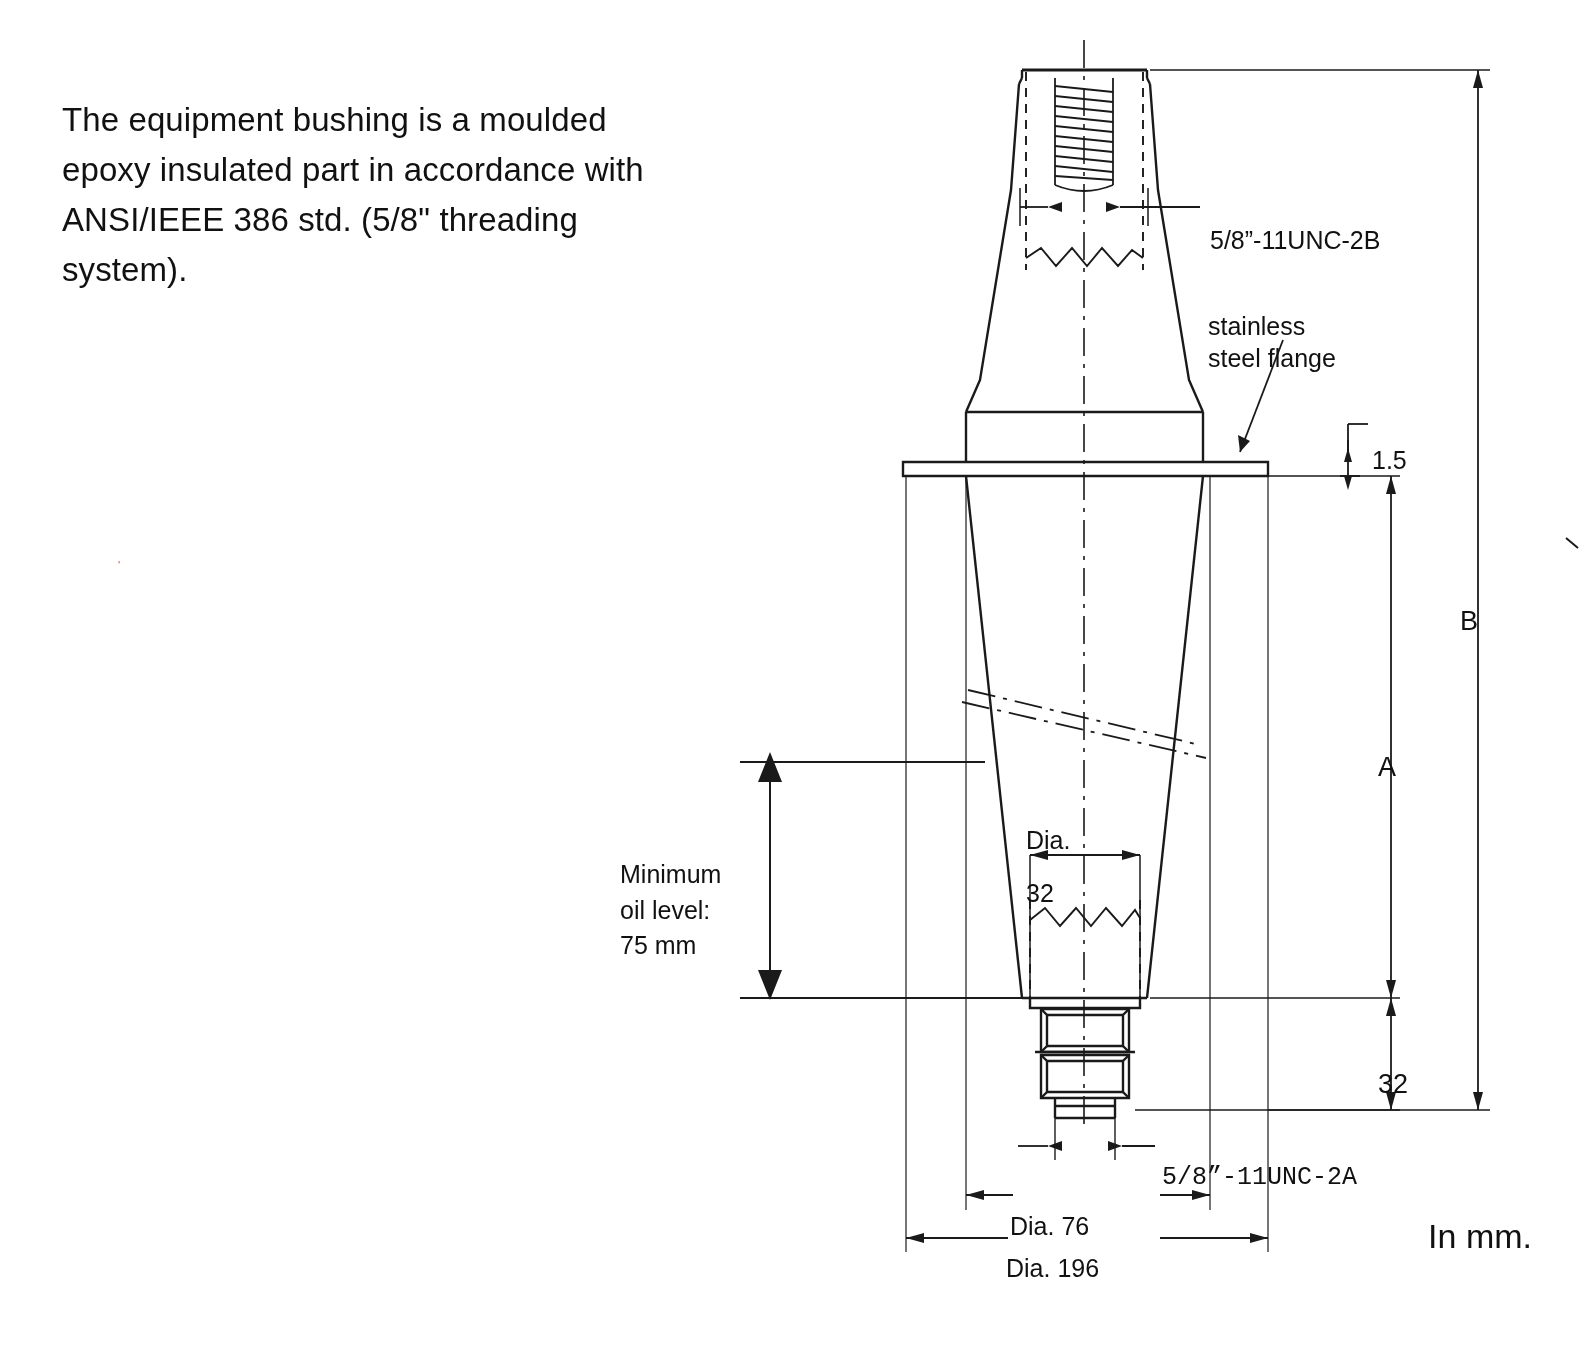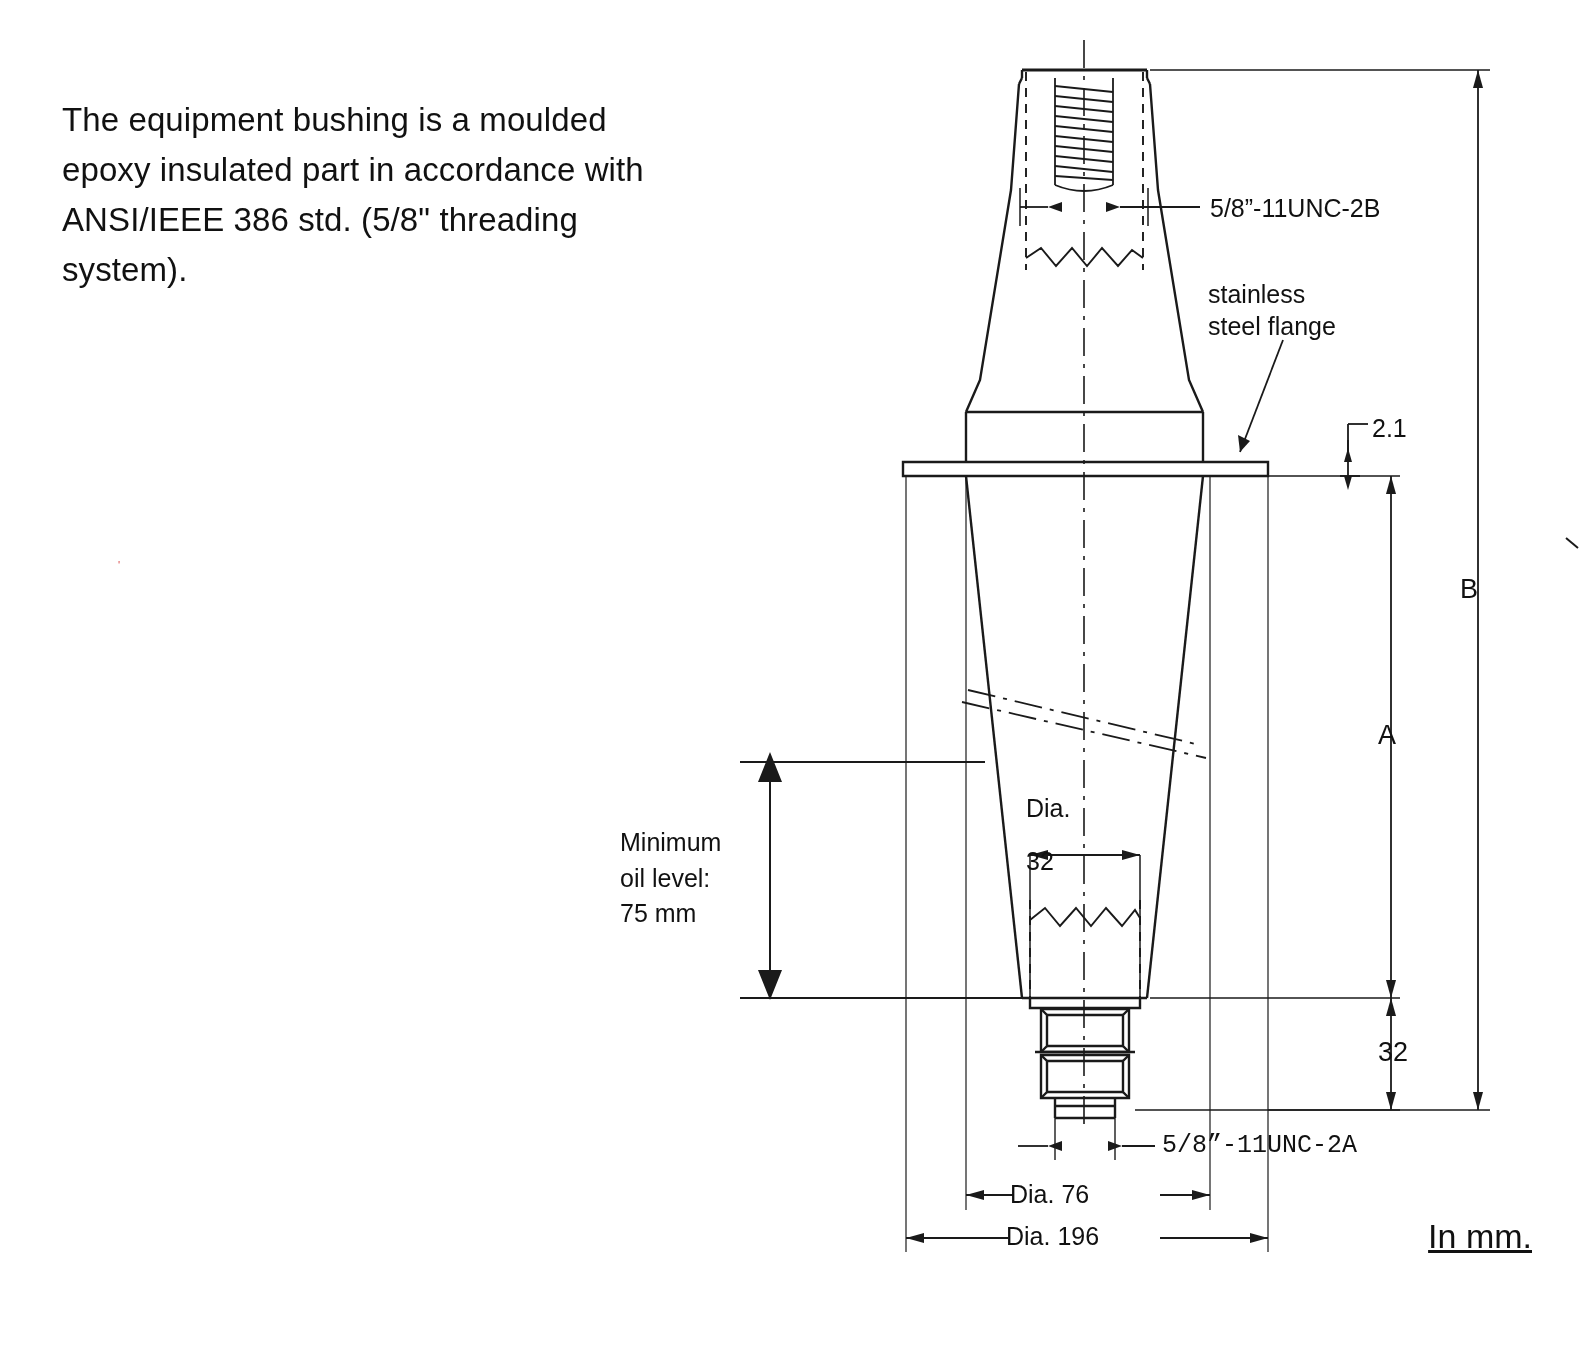--- a/index.html
+++ b/index.html
@@ -30,36 +30,36 @@
     line-height: 1.52;
     color: #111111;
     letter-spacing: 0.1px;
   }
   .lbl {
     position: absolute;
     font-size: 25px;
     color: #111111;
     white-space: pre;
     line-height: 1.28;
+    margin-top: 32px;
   }
   .lbl.big {
     font-size: 27px;
   }
   .lbl.center {
   }
   .lbl.right {
     text-align: left;
   }
   .units {
     position: absolute;
     right: 52px;
     bottom: 38px;
     font-size: 34px;
     color: #111111;
-    text-decoration: underline;
   }
   svg {
     position: absolute;
     left: 0;
     top: 0;
   }
   .tinymark {
     position: absolute;
     left: 118px;
     top: 560px;
@@ -229,21 +229,21 @@
 
       <path d="M1566 538 L1578 548" stroke-width="2"></path>
     </g>
   </svg>
 
   <div class="lbl" style="left:1210px; top:192px;">5/8”-11UNC-2B</div>
 
   <div class="lbl center" style="left:1208px; top:278px; width:190px; white-space:pre-line;">stainless
 steel flange</div>
 
-  <div class="lbl" style="left:1372px; top:412px;">2.1</div>
+  <div class="lbl" style="left:1372px; top:412px;">1.5</div>
 
   <div class="lbl big" style="left:1460px; top:572px;">B</div>
 
   <div class="lbl big" style="left:1378px; top:718px;">A</div>
 
   <div class="lbl center" style="left:1026px; top:792px; width:118px;">Dia.</div>
   <div class="lbl center" style="left:1026px; top:845px; width:118px;">32</div>
 
   <div class="lbl big" style="left:1378px; top:1035px;">32</div>
 

